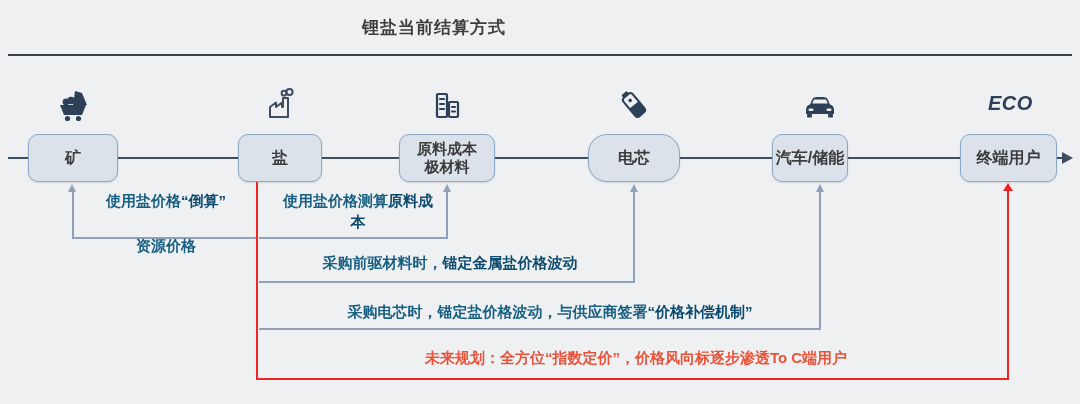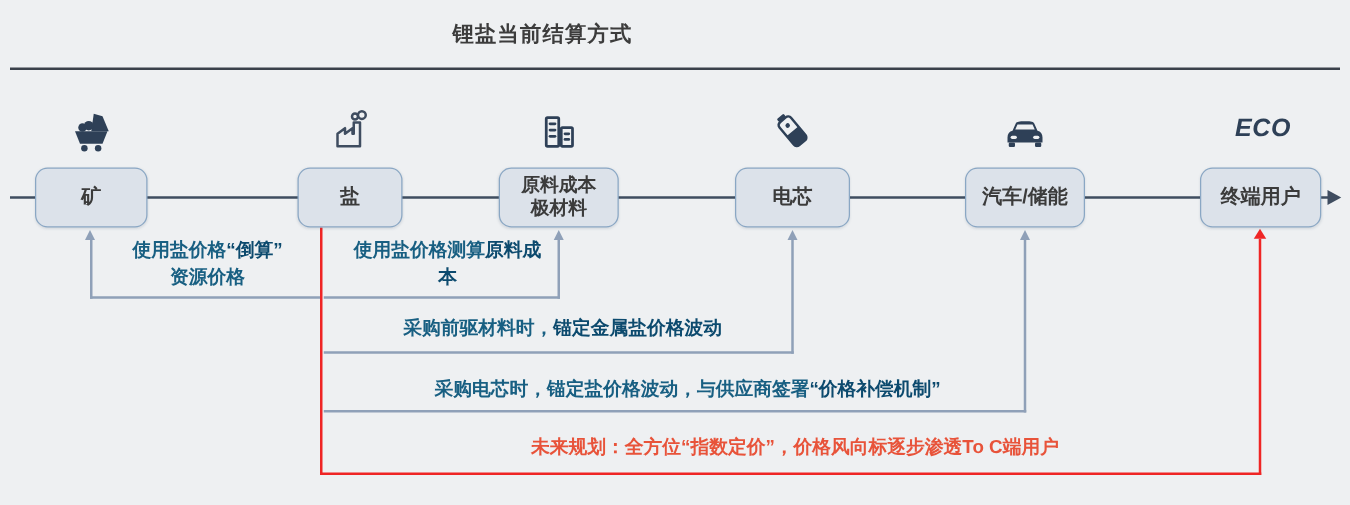--- a/index.html
+++ b/index.html
@@ -26,21 +26,21 @@
   }
   .icon{position:absolute;top:86px;width:40px;height:38px;z-index:2;display:flex;align-items:center;justify-content:center;}
   .eco{position:absolute;top:92px;z-index:2;font-size:20px;font-weight:bold;color:#2e4057;letter-spacing:.5px;}
   .hline{position:absolute;height:2px;background:#8fa0b8;z-index:1;}
   .vline{position:absolute;width:2px;background:#8fa0b8;z-index:1;}
   .arrow-up{position:absolute;width:0;height:0;z-index:1;
     border-left:4.5px solid transparent;border-right:4.5px solid transparent;border-bottom:8px solid #8fa0b8;}
   .red-seg{background:#ef2525 !important;}
   .red-arrow{border-bottom-color:#ef2525 !important;border-left-width:5px;border-right-width:5px;}
   .ann{position:absolute;z-index:4;font-size:15px;font-weight:bold;text-align:center;line-height:21px;}
-  .tb{color:#185f82;}
+  .tb{color:#185f82;margin-top:24px;}
   .tr{color:#0c4a6e;text-align:center;}
   .to{color:#e8533a;}
   svg{display:block;}
 </style>
 </head>
 <body>
 
 <div class="title">锂盐当前结算方式</div>
 <div class="title-rule"></div>
 
@@ -98,22 +98,22 @@
     <rect x="7" y="27" width="5" height="3.5" rx="1" fill="#2e4057"></rect>
     <rect x="28" y="27" width="5" height="3.5" rx="1" fill="#2e4057"></rect>
   </svg>
 </div>
 <div class="eco" style="left:988px;font-style:italic;">ECO</div>
 
 <div class="node" style="left:28px;width:90px;">矿</div>
 <div class="node" style="left:238px;width:84px;">盐</div>
 <div class="node" style="left:399px;width:96px;font-size:15px;">原料成本
 极材料</div>
-<div class="node" style="left:588px;width:92px;">电芯</div>
-<div class="node" style="left:772px;width:96px;">汽车/储能</div>
+<div class="node" style="left:588px;width:92px;border-radius:19px;">电芯</div>
+<div class="node" style="left:772px;width:76px;">汽车/储能</div>
 <div class="node" style="left:960px;width:97px;text-align:center;">终端用户</div>
 
 <div class="arrow-up" style="left:68px;top:184px;"></div>
 <div class="vline" style="left:72px;top:191px;height:48px;"></div>
 <div class="hline" style="left:72px;top:237px;width:185px;"></div>
 
 <div class="hline" style="left:259px;top:237px;width:189px;"></div>
 <div class="vline" style="left:446px;top:191px;height:48px;"></div>
 <div class="arrow-up" style="left:442.5px;top:184px;"></div>
 

